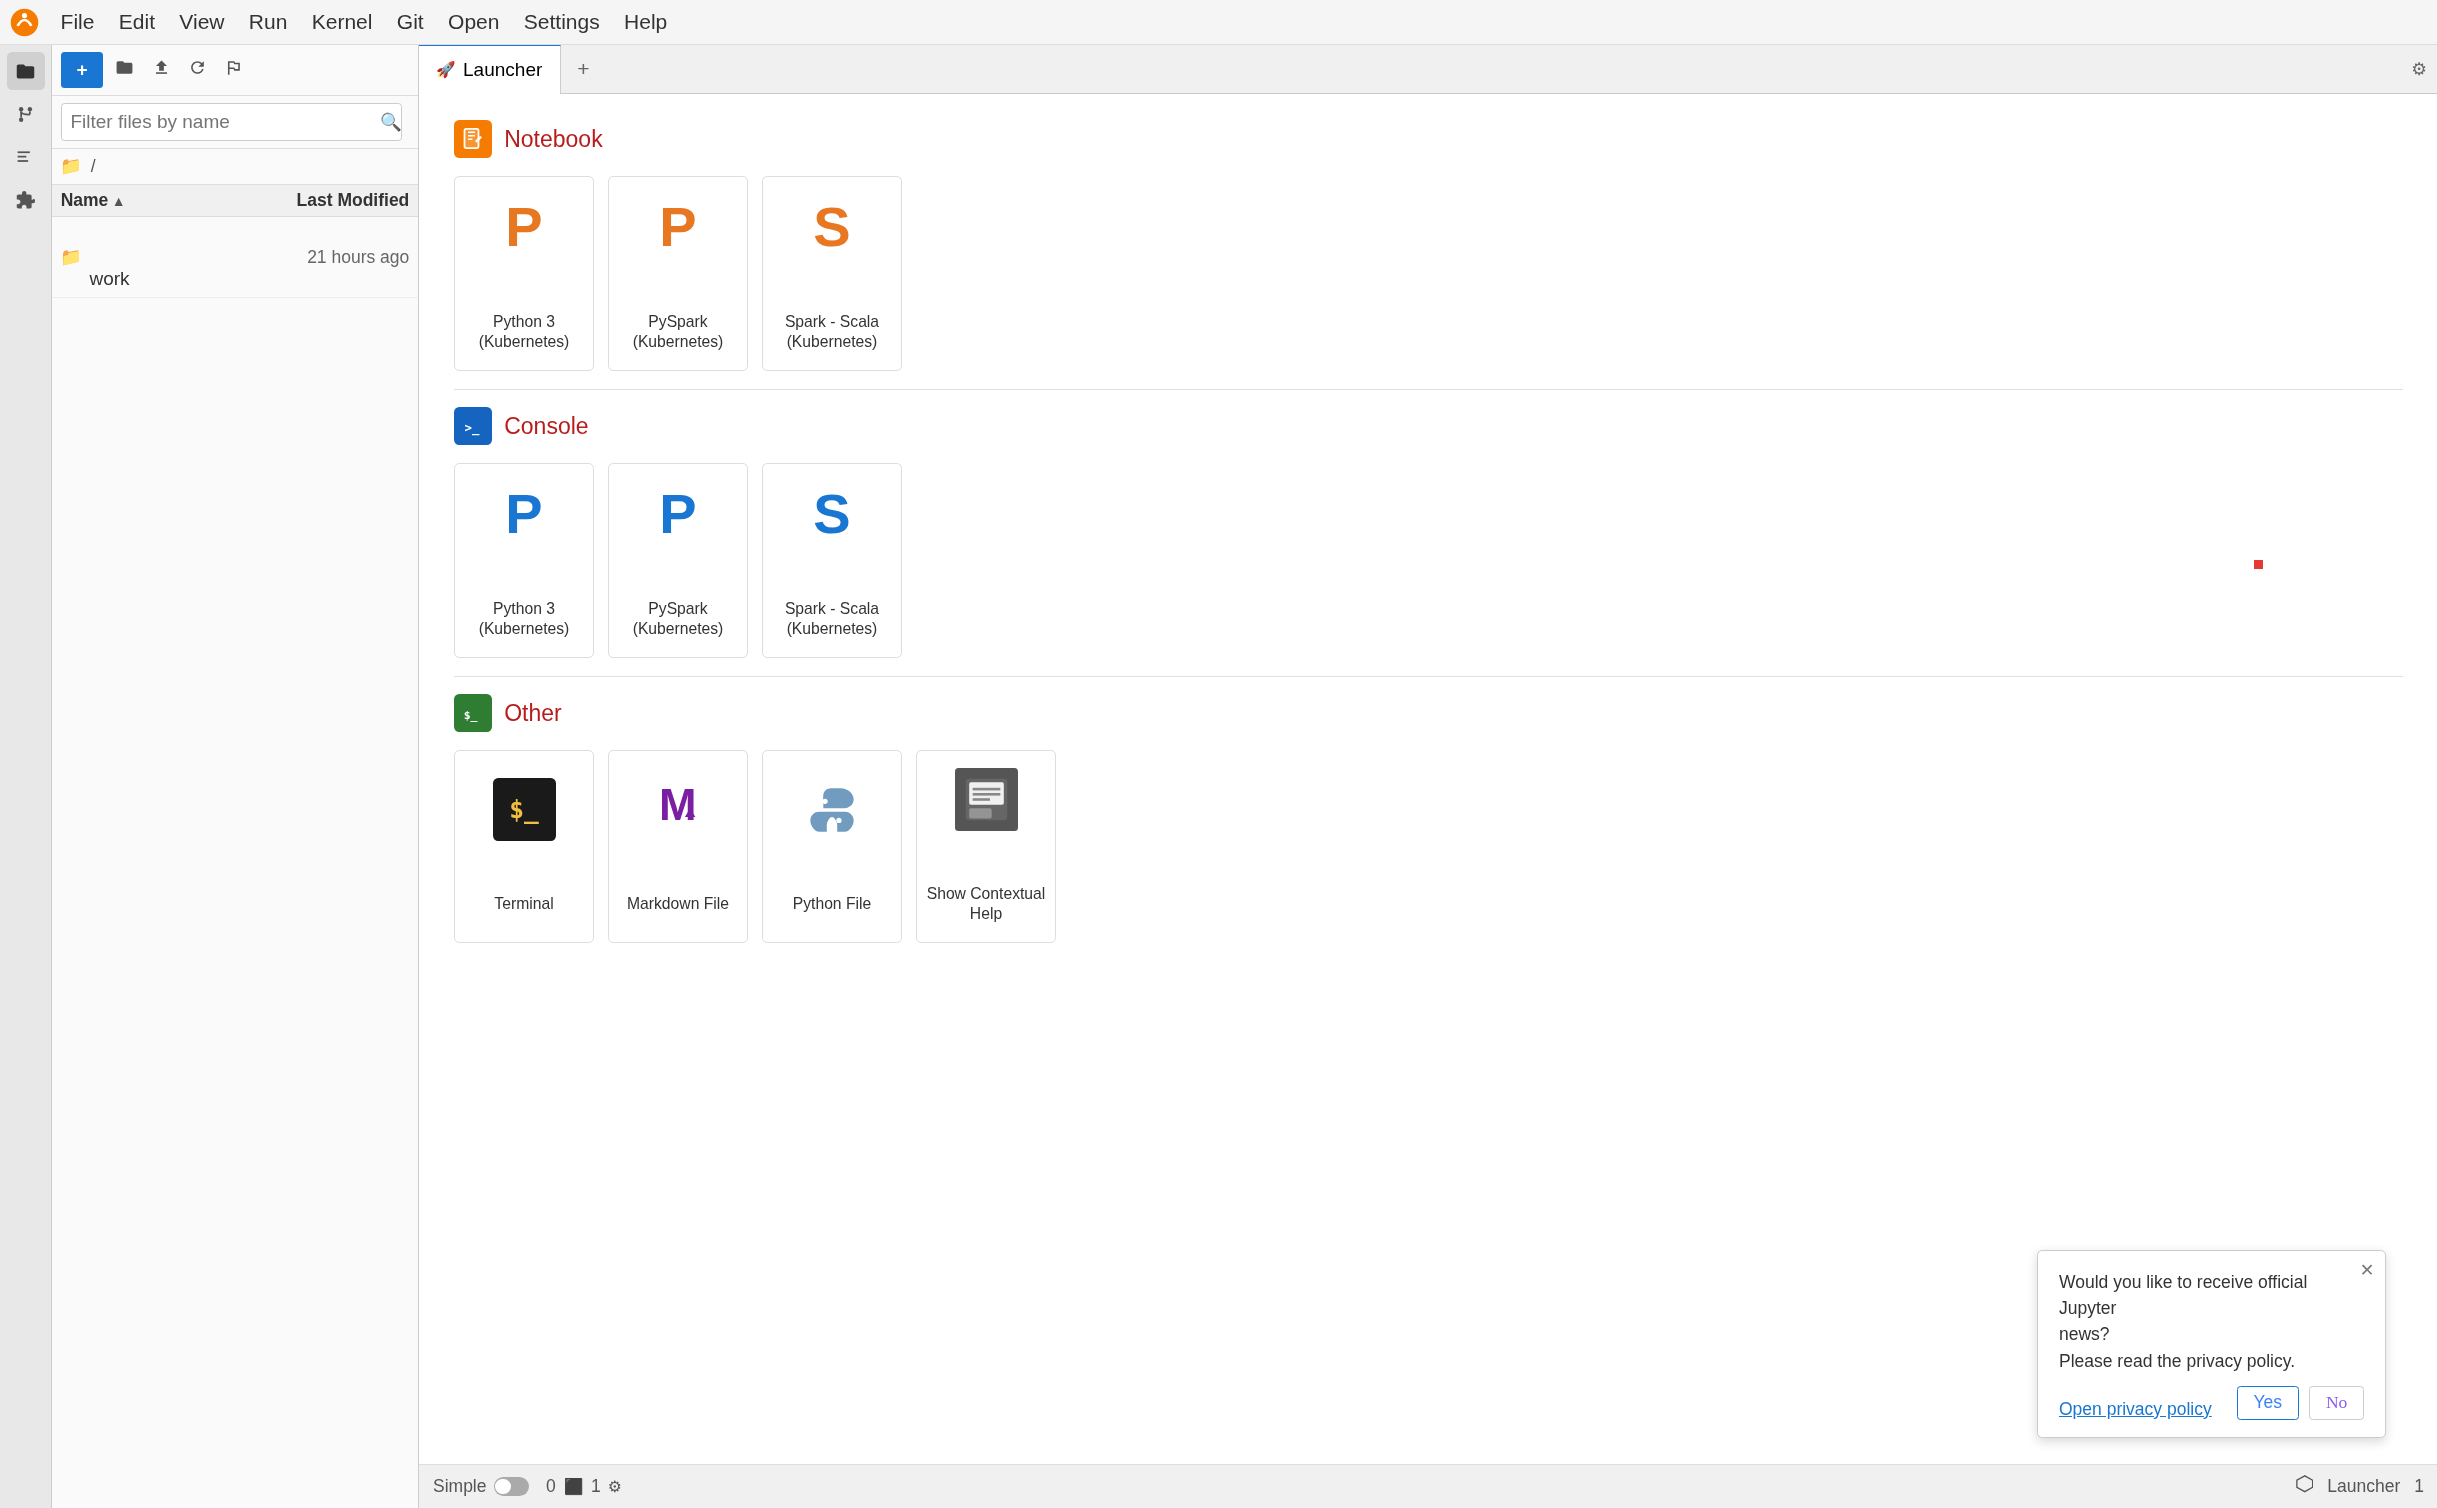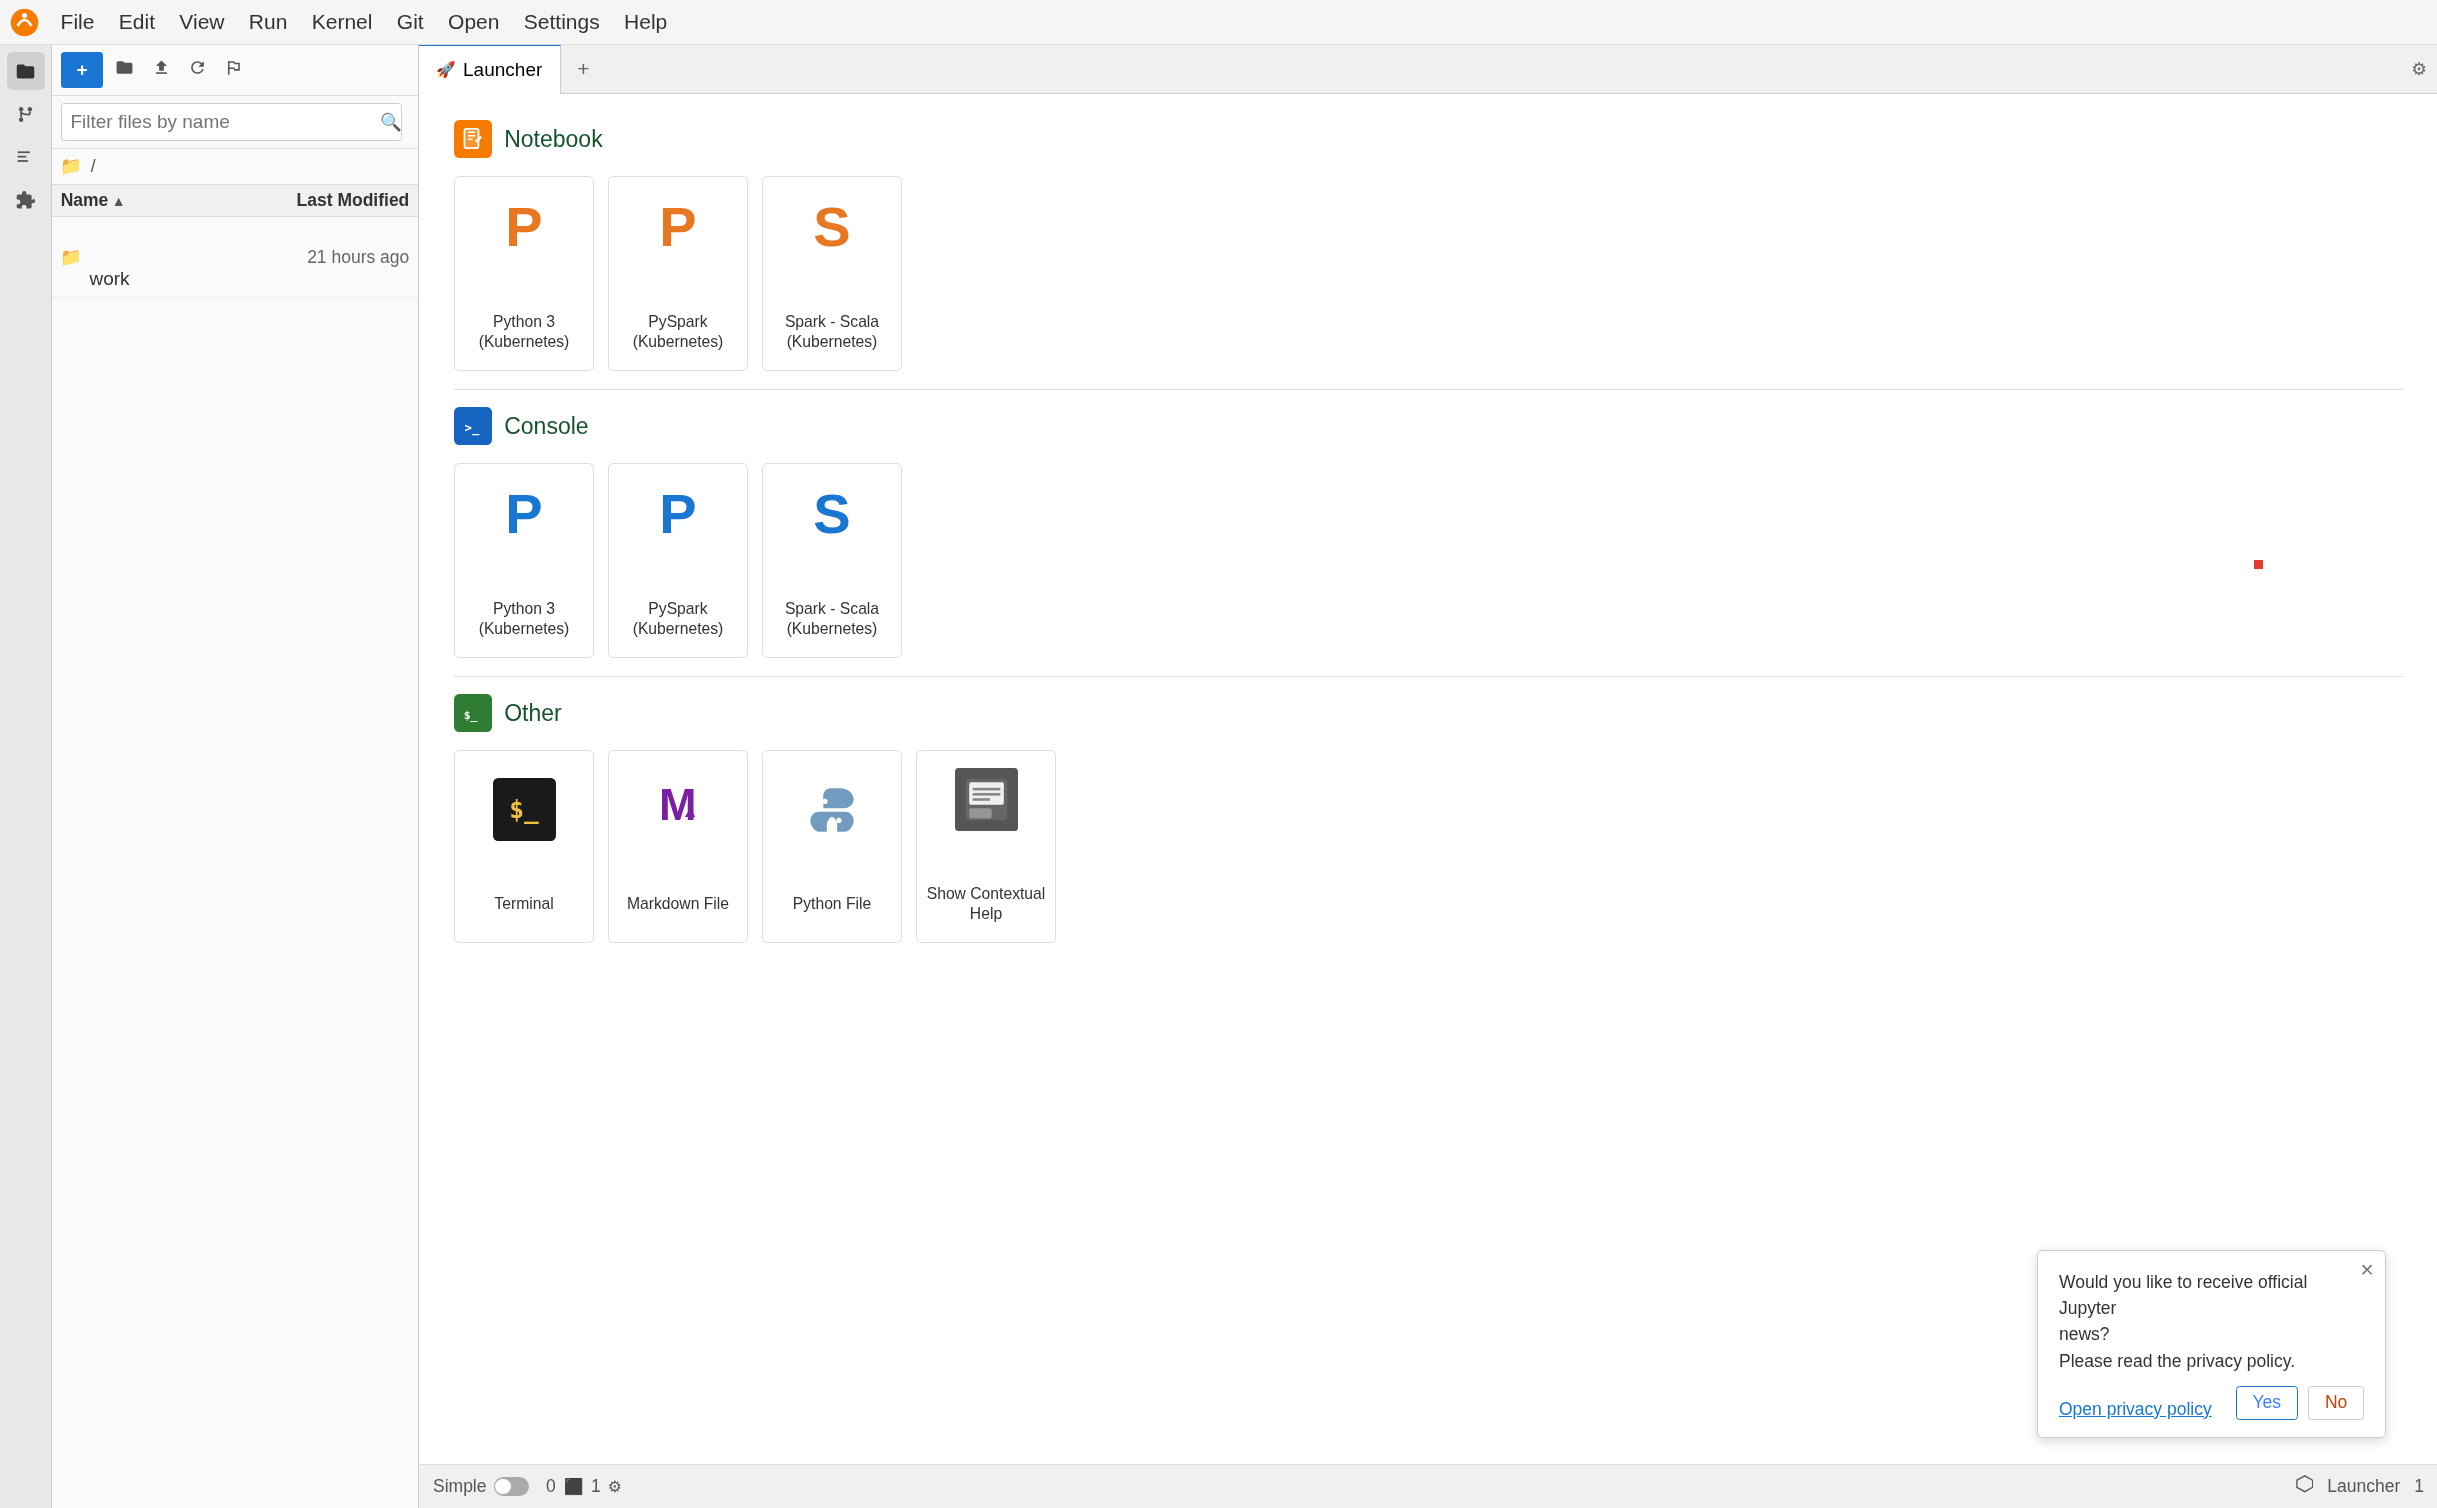--- a/index.html
+++ b/index.html
@@ -112,21 +112,21 @@
     .section-header {
       display: flex; align-items: center; gap: 12.2px; margin-bottom: 17.5px;
     }
     .section-icon {
       width: 38px; height: 38px; border-radius: 5.2px; display: flex; align-items: center; justify-content: center;
       font-size: 19px; font-weight: bold; color: white;
     }
     .section-icon.notebook { background: #f57c00; }
     .section-icon.console { background: #1565c0; font-family: monospace; }
     .section-icon.other { background: #2e7d32; font-family: monospace; font-size: 15.7px; }
-    .section-title { font-size: 23px; font-weight: 500; color: #14532d; }
+    .section-title { font-size: 23px; font-weight: 500; color: #b91c1c; }
 
     .cards-row { display: flex; flex-wrap: wrap; gap: 14px; margin-bottom: 17.5px; }
     .launcher-card {
       width: 140px; min-height: 140px; border: 0.9px solid #ddd; border-radius: 5.2px;
       display: flex; flex-direction: column; align-items: center; justify-content: center;
       padding: 17.5px 8.7px; cursor: pointer; background: white;
       transition: background 0.15s;
     }
     .card-icon { font-size: 56px; font-weight: 700; margin-bottom: 8.7px; }
     .card-label { font-size: 15.7px; text-align: center; color: #333; line-height: 1.3; margin-top: 44px; }
@@ -177,21 +177,21 @@
       z-index: 100;
     }
     #notification-popup .notif-text { font-size: 17.5px; color: #333; line-height: 1.5; margin-bottom: 12.2px; }
     #notification-popup .notif-actions { display: flex; align-items: flex-end; gap: 10.5px; }
     .notif-link { font-size: 17.5px; color: #1976d2; text-decoration: underline; cursor: pointer; flex: 1; }
     .notif-btn {
       padding: 5.2px 15.7px; font-size: 17.5px; border-radius: 3.5px; cursor: pointer; border: 0.9px solid #ccc;
       background: white;
     }
     .notif-btn.yes { color: #3b82f6; border-color: #1976d2; }
-    .notif-btn.no { color: #c2410c; }
+    .notif-btn.no { color: #8b5cf6; font-family: Liberation Serif, serif; }
     .notif-close {
       position: absolute; top: 8.7px; right: 10.5px;
       background: none; border: none; font-size: 17.5px; cursor: pointer; color: #777;
     }
 
     
     #status-bar {
       display: flex; align-items: center; padding: 0 14px;
       background: #f0f0f0; border-top: 0.9px solid #ddd; height: 44px;
       font-size: 17.5px; color: #555;

